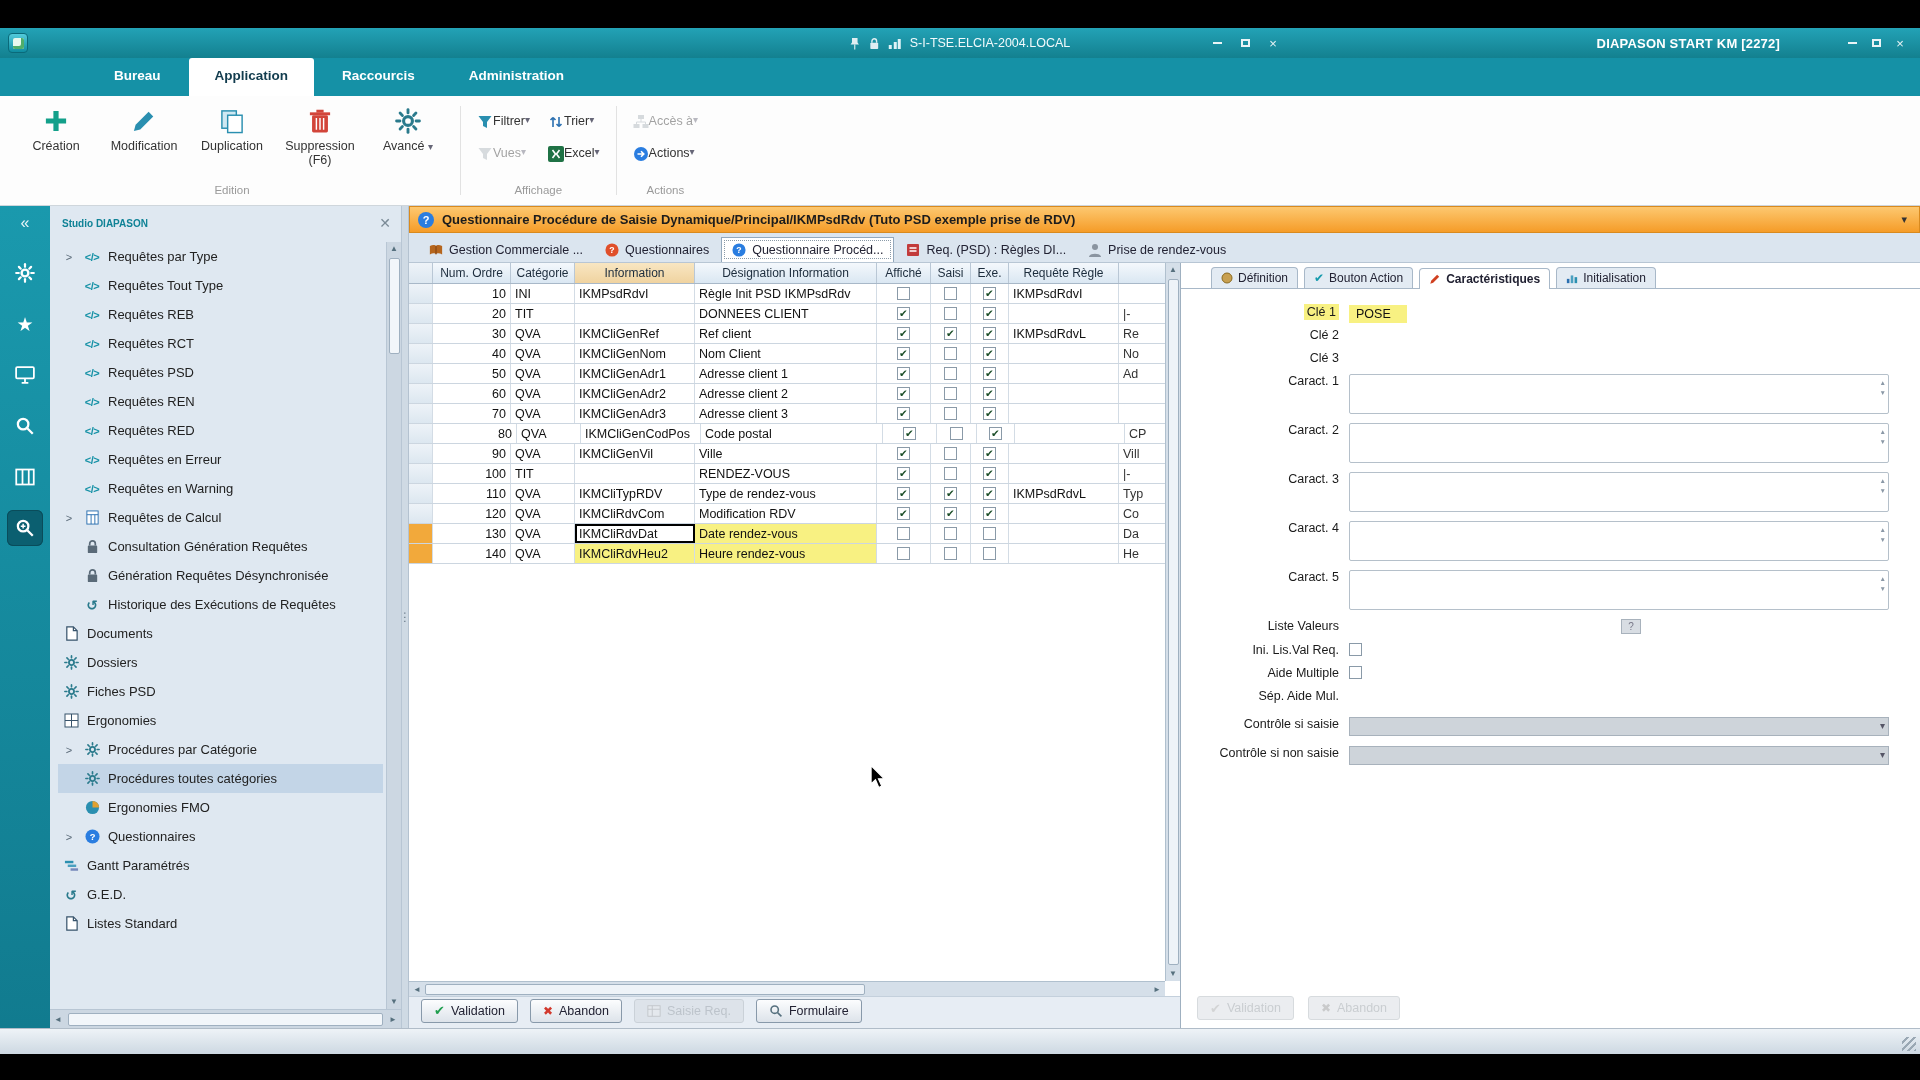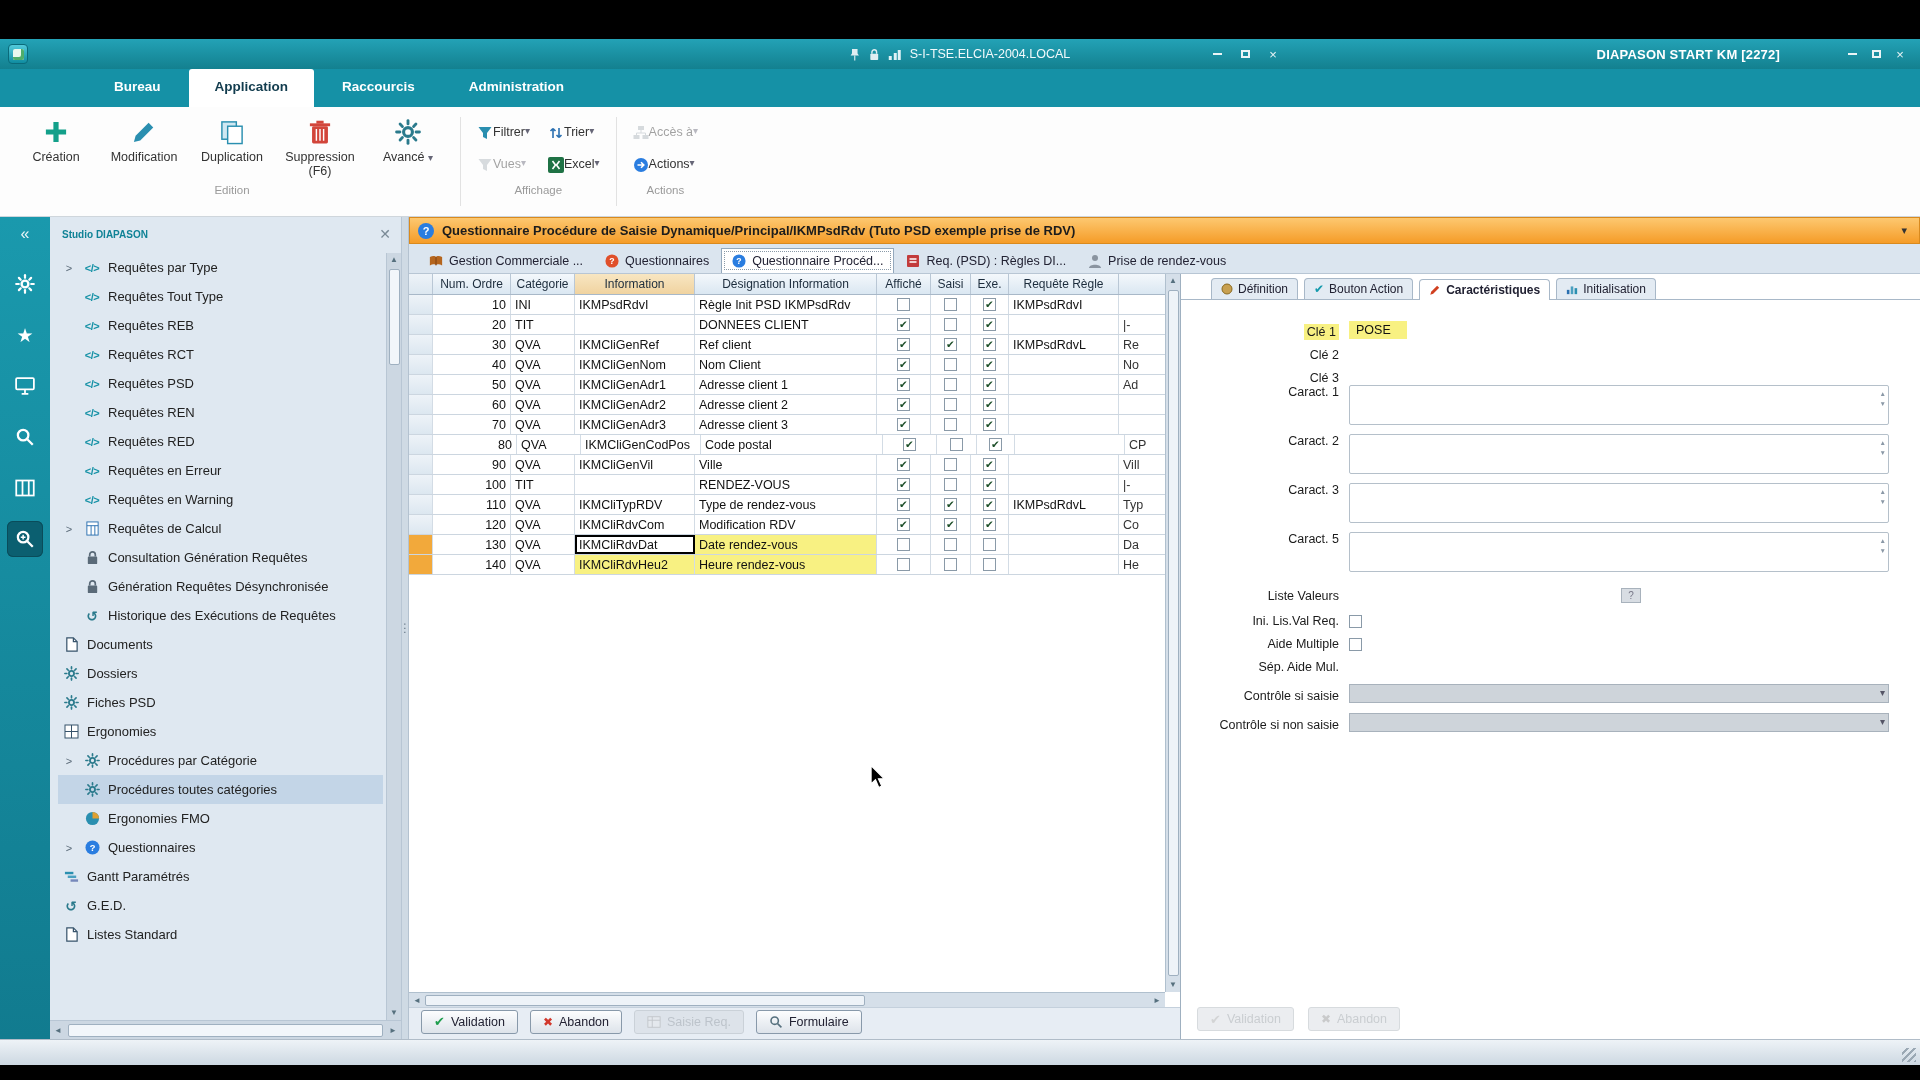--- a/index.html
+++ b/index.html
@@ -1,19 +1,19 @@
 <!DOCTYPE html>
 <html><head>
 <meta charset="utf-8">
 <style>
   * { margin:0; padding:0; box-sizing:border-box; }
   html,body { width:1920px; height:1080px; background:#000; overflow:hidden;
               font-family:"Liberation Sans","DejaVu Sans",sans-serif; font-size:13px; }
   .app { position:absolute; top:28px; left:0; width:1920px; height:1026px;
-         background:#f0abfc; display:flex; flex-direction:column;margin-top:11px; }
+         background:#f0abfc; display:flex; flex-direction:column; }
 
   
   .titlebar { height:30px; background:linear-gradient(#23a2b6,#13808f); display:flex;
               align-items:center; position:relative; color:#eaf6f8; flex:0 0 auto; }
   .app-icon { width:20px; height:20px; margin-left:8px; border-radius:4px;
               background:linear-gradient(#53cbdb,#0f8ca0); border:1px solid #0a6a7a; position:relative; }
   .app-icon:after { content:""; position:absolute; left:4px; top:4px; width:11px; height:11px;
               background:#e8f8ee; border-radius:2px; box-shadow:inset -3px -3px 0 #4fae6b; }
   .tb-center { position:absolute; left:50%; transform:translateX(-50%); display:flex;
               align-items:center; gap:9px; font-size:12.5px; color:#f2fafc; }
@@ -33,21 +33,21 @@
   
   .ribbon-tabs { height:38px; background:#1591a6; display:flex; align-items:stretch;
                  padding-left:88px; gap:2px; flex:0 0 auto; }
   .rtab { padding:10px 26px 0; color:#fff; font-size:13.5px; font-weight:bold; }
   .rtab.active { background:#fff; color:#123c4e; border-radius:3px 3px 0 0; }
 
   
   .ribbon { height:110px; background:#fdfdfd; border-bottom:1px solid #cfd6dc;
             display:flex; align-items:stretch; padding-left:4px; flex:0 0 auto; }
   .rgroup { position:relative; display:flex; align-items:flex-start; padding:4px 8px 18px; }
-  .glabel { position:absolute; bottom:20px; left:0; right:0; text-align:center;
+  .glabel { position:absolute; bottom:9px; left:0; right:0; text-align:center;
             color:#9a9a9a; font-size:11.5px; }
   .rsep { width:1px; background:#e2e2e2; margin:10px 0; }
   .rbig { width:88px; display:flex; flex-direction:column; align-items:center; gap:5px;
           padding-top:8px; text-align:center; color:#333; font-size:12.5px; line-height:1.15; }
   .rbig .ic svg { width:26px; height:26px; display:block; }
   .rcols { display:flex; gap:2px; }
   .rsmall-col { display:flex; flex-direction:column; gap:12px; padding-top:12px; }
   .rsmall { display:flex; align-items:flex-start; font-size:12.5px; color:#333; padding:2px 8px; }
   .rsmall .ic svg { width:16px; height:16px; display:block; }
   .dd { color:#667; font-size:10px; }
@@ -159,21 +159,21 @@
   .dtl-tabs { display:flex; gap:6px; padding:2px 0 0 30px; border-bottom:1px solid #a8b8c8;
             align-items:flex-end; }
   .dtltab { display:flex; align-items:center; gap:5px; padding:3px 9px; font-size:12px;
             border:1px solid #a8b8c8; border-bottom:none; border-radius:4px 4px 0 0;
             background:#e3ebf3; color:#223; }
   .dtltab.active { background:#fff; font-weight:bold; position:relative; top:1px; }
   .dtltab .ic svg { width:12px; height:12px; display:block; }
   .tchk { color:#149aac; font-size:12px; font-weight:bold; line-height:1; }
 
   .dtl-fields { padding-top:16px; }
-  .frow { display:flex; align-items:flex-end; }
+  .frow { display:flex; align-items:flex-start; }
   .frow label { width:168px; text-align:right; padding-right:10px; font-size:12.5px;
             color:#1a1a1a; flex:0 0 auto; white-space:nowrap; }
   .frow.cle { height:23px; }
   .yl { background:#f8f182; padding:1px 3px; }
   .yval { background:#f8f182; min-width:58px; height:18px; display:inline-flex; align-items:center;
             padding:0 7px; font-size:12.5px; color:#111; }
   .frow.car { align-items:flex-start; margin-bottom:9px; }
   .ta { width:540px; height:40px; border:1px solid #b5c0ca; background:#fff; position:relative;
             border-radius:2px; }
   .spin { position:absolute; right:2px; top:3px; font-size:6.5px; line-height:1.5; color:#8a98a6;
@@ -1140,20 +1140,26 @@
                   <span class="spin">▲<br>▼</span>
                 </div>
               </div>
               <div class="frow car">
                 <label>Caract. 3</label>
                 <div class="ta">
                   <span class="spin">▲<br>▼</span>
                 </div>
               </div>
               <div class="frow car">
+                <label>Caract. 4</label>
+                <div class="ta">
+                  <span class="spin">▲<br>▼</span>
+                </div>
+              </div>
+              <div class="frow car">
                 <label>Caract. 5</label>
                 <div class="ta">
                   <span class="spin">▲<br>▼</span>
                 </div>
               </div>
               <div class="frow lv">
                 <label>Liste Valeurs</label>
                 <span class="lv-btn">?</span>
               </div>
               <div class="frow chk">

